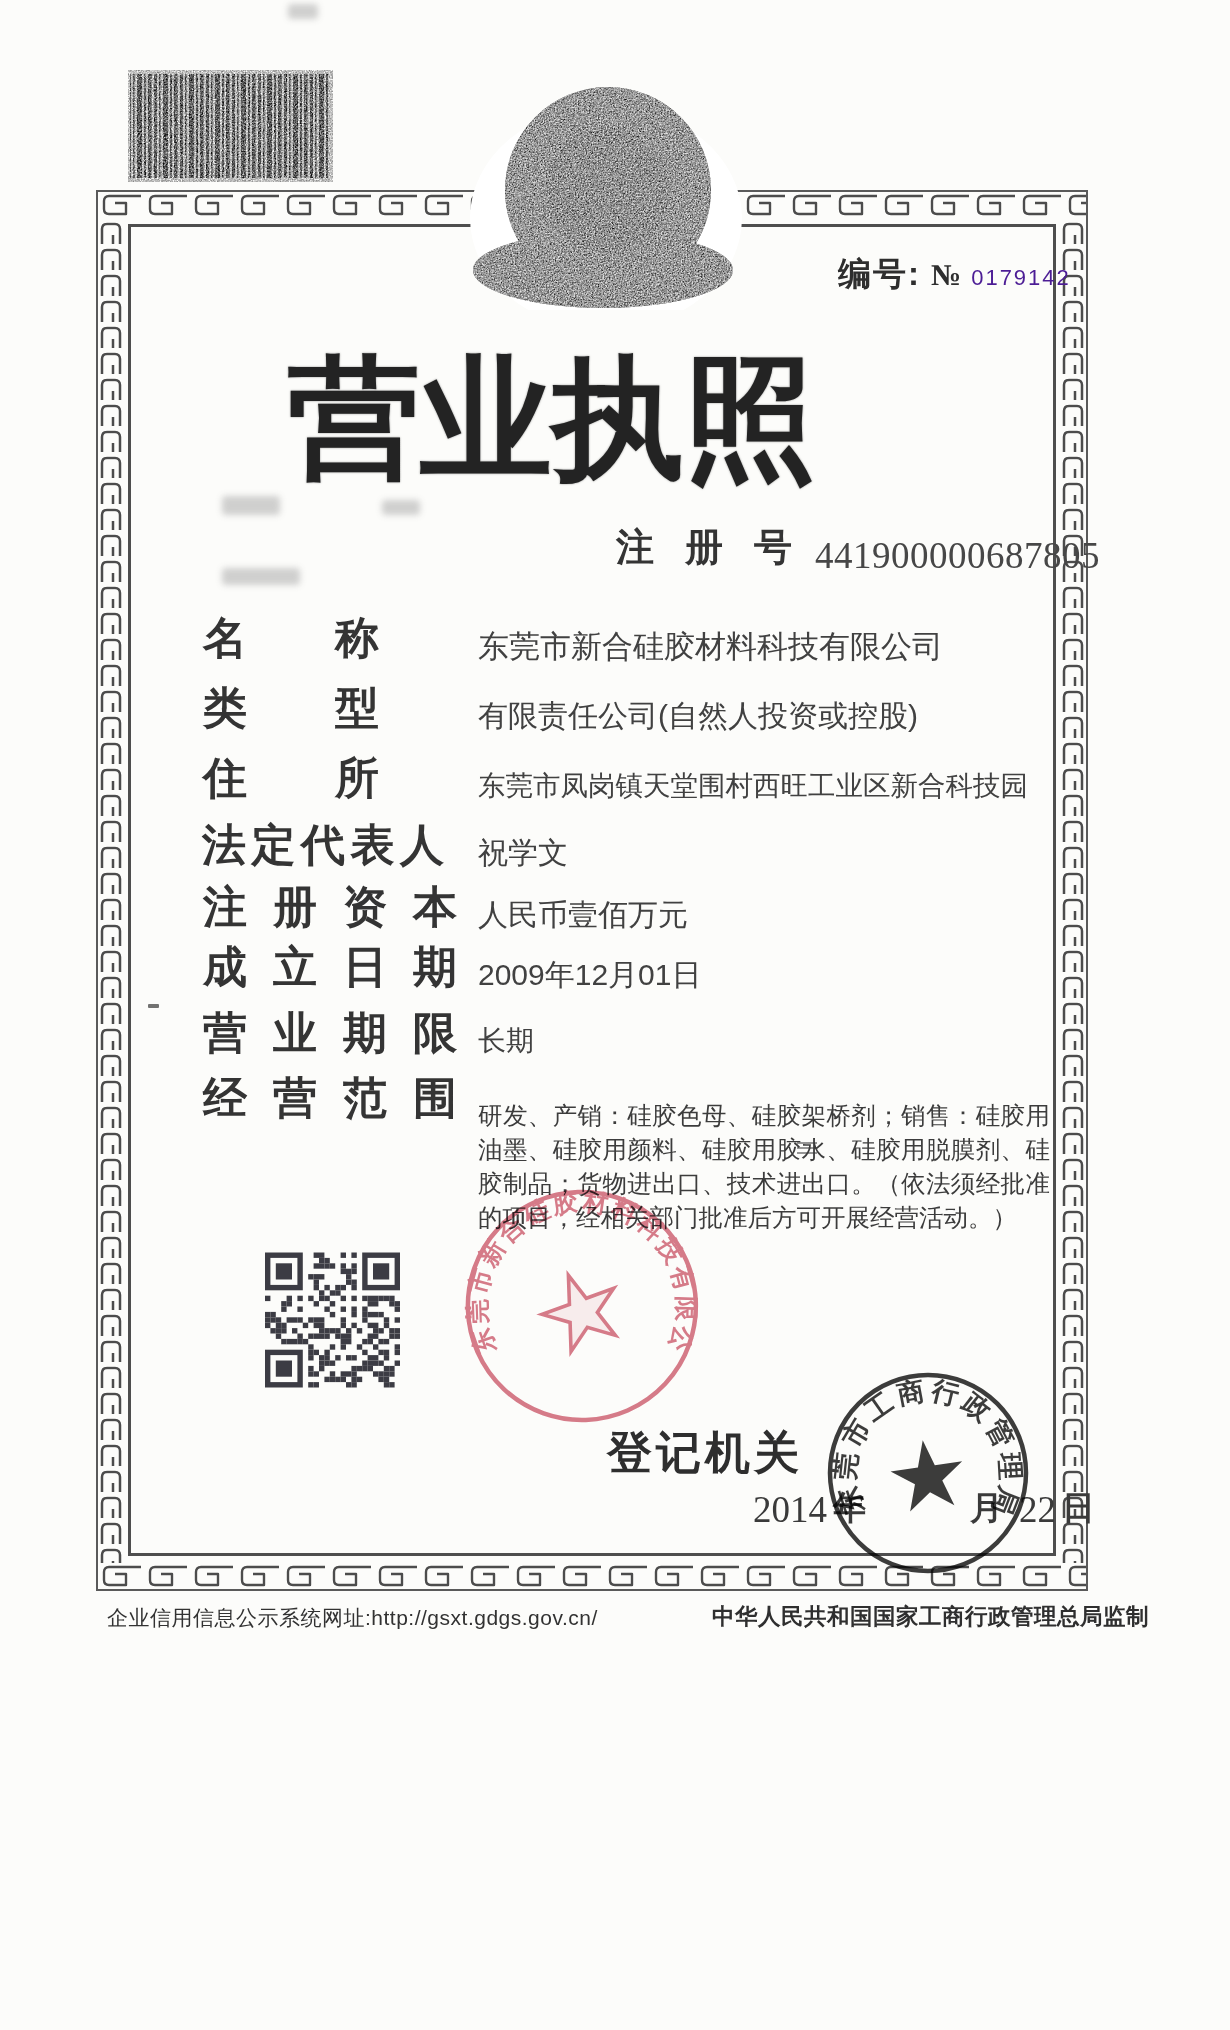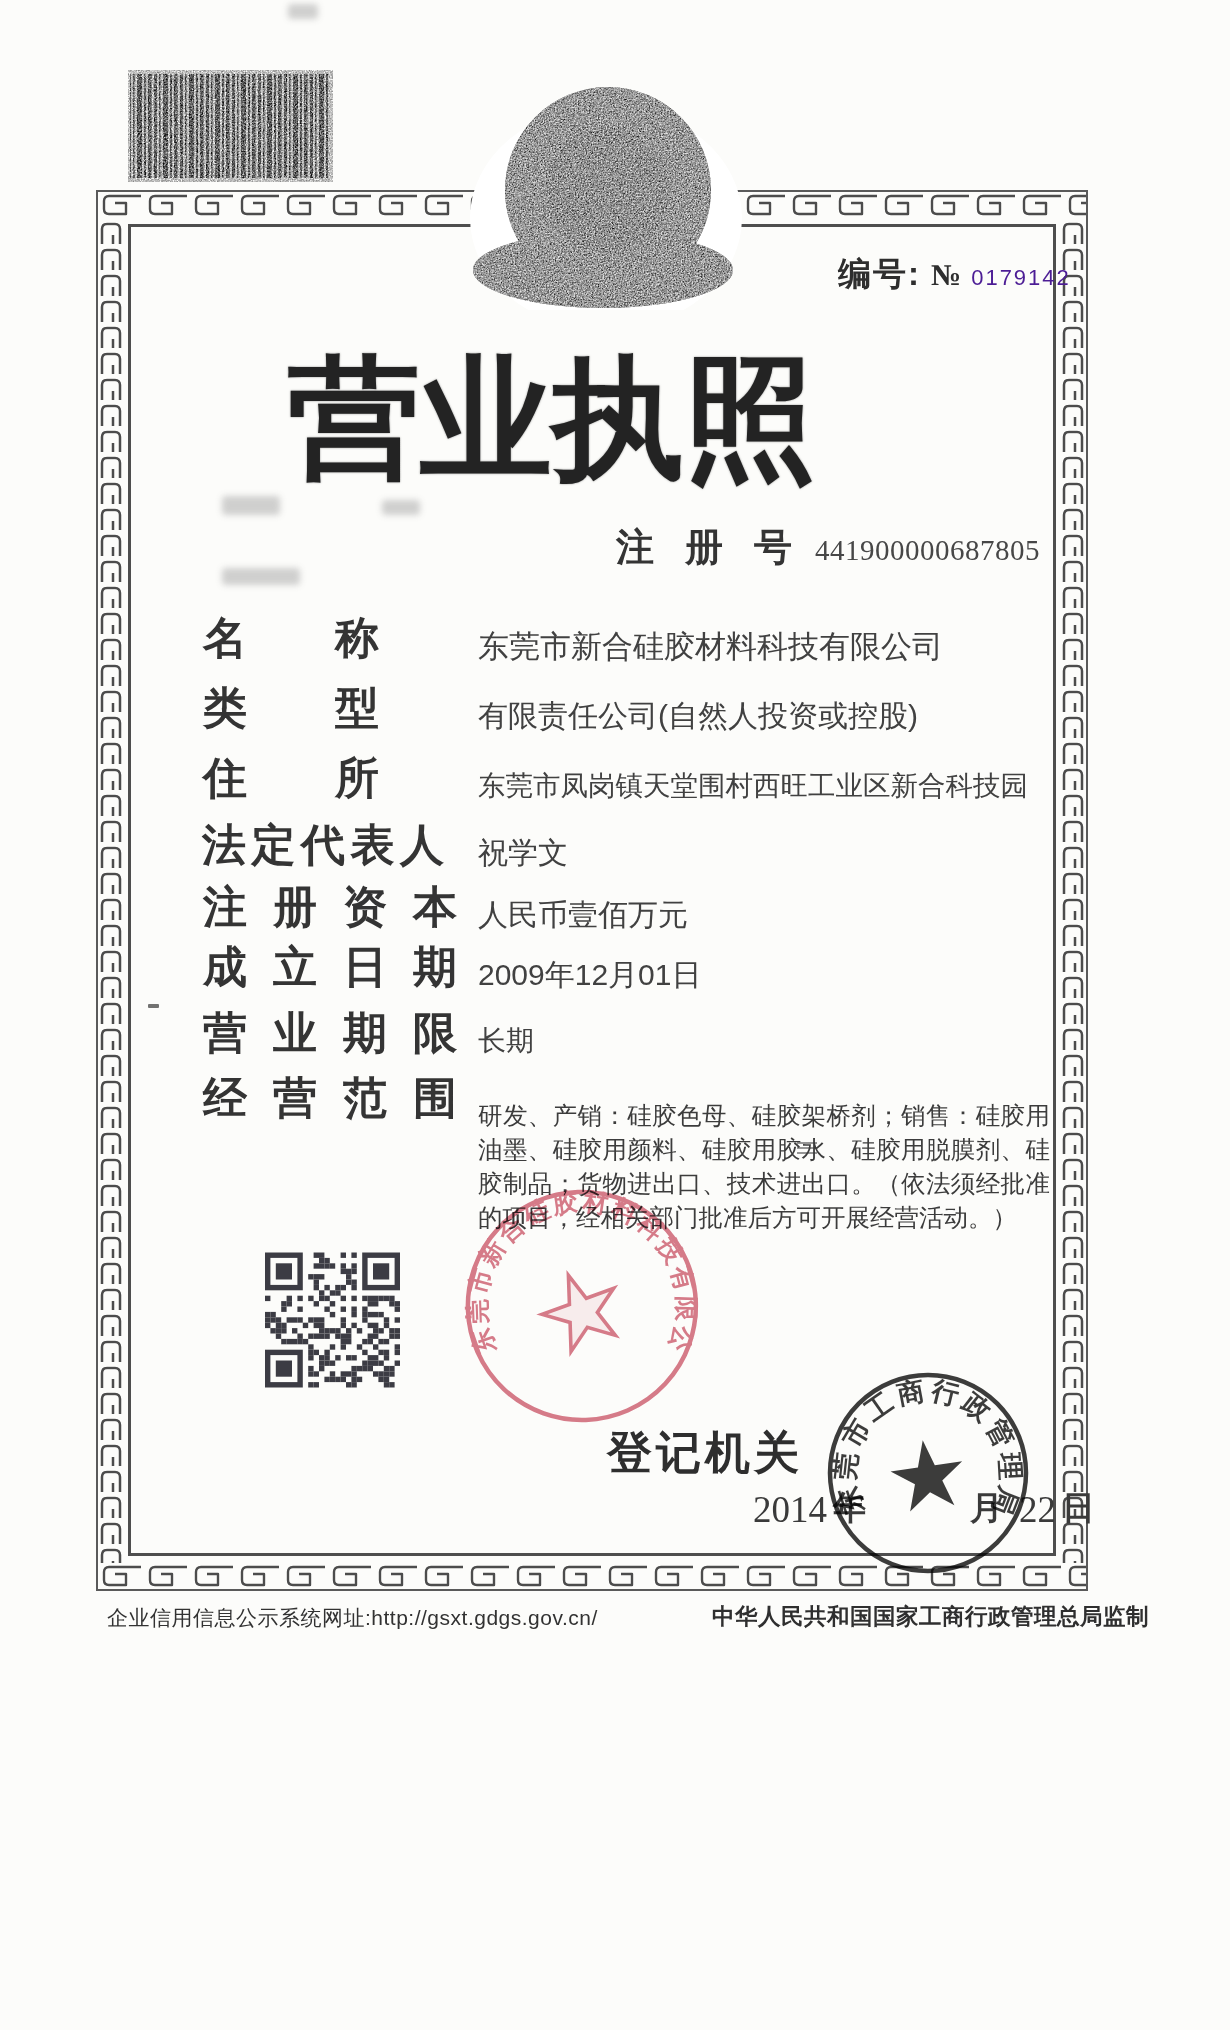--- a/index.html
+++ b/index.html
@@ -18,21 +18,21 @@
   .serial{left:838px;top:252px;display:flex;align-items:baseline;gap:10px;z-index:2;color:#2e2e2e;}
   .serial .lab{font-size:33px;font-weight:700;letter-spacing:2px;}
   .serial .no{font-family:"Liberation Serif",serif;font-size:30px;font-weight:700;}
   .serial .num{font-family:Liberation Sans, sans-serif;font-size:22px;letter-spacing:2px;color:#4c1d95;}
   .title{left:288px;top:340px;width:496px;display:flex;justify-content:space-between;z-index:2;
          font-size:132px;font-weight:700;color:#232323;line-height:1.2;
          text-shadow:0 0 2px rgba(40,40,40,.55);}
   .regno-row{z-index:2;}
   .regno-label{left:616px;top:528px;width:176px;display:flex;justify-content:space-between;
                font-size:38px;font-weight:600;color:#3d3d3d;z-index:2;}
-  .regno-value{left:815px;top:534px;font-family:"Liberation Serif",serif;font-size:29px;
+  .regno-value{left:815px;top:534px;font-family:"Liberation Serif",serif;font-size:37px;
                letter-spacing:.5px;color:#474747;z-index:2;}
   
   .flabel{display:flex;justify-content:space-between;font-size:44px;font-weight:700;color:#343434;z-index:2;line-height:1.05;}
   .lab2{width:176px;}
   .lab4{width:254px;}
   .lab5{width:242px;}
   .fvalue{left:478px;color:#414141;z-index:2;white-space:nowrap;}
   .scope{white-space:normal;width:572px;font-size:24.5px;line-height:34px;text-align:justify;color:#3c3c3c;}
   
   .registrar{left:607px;top:1423px;width:192px;display:flex;justify-content:space-between;

